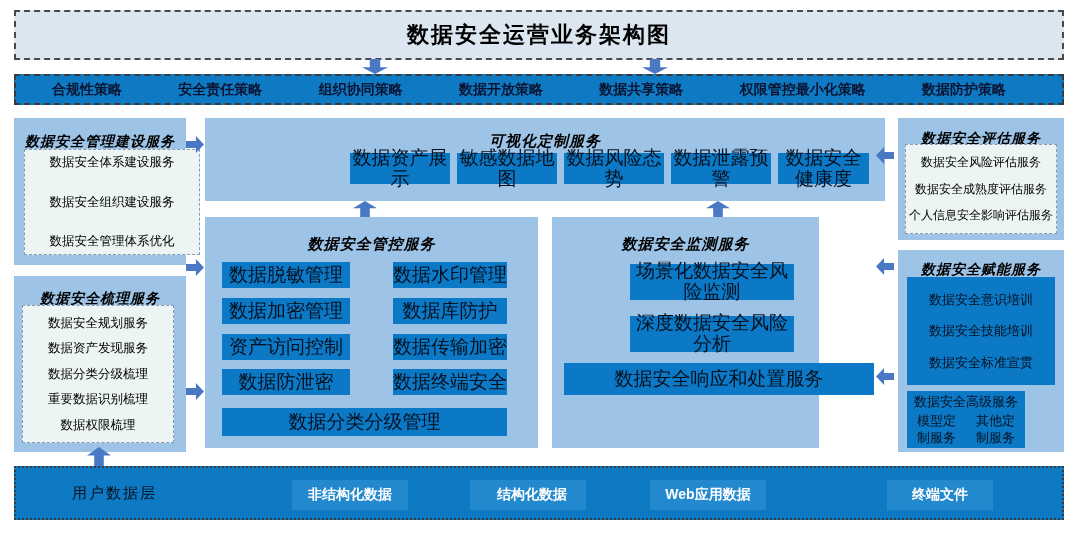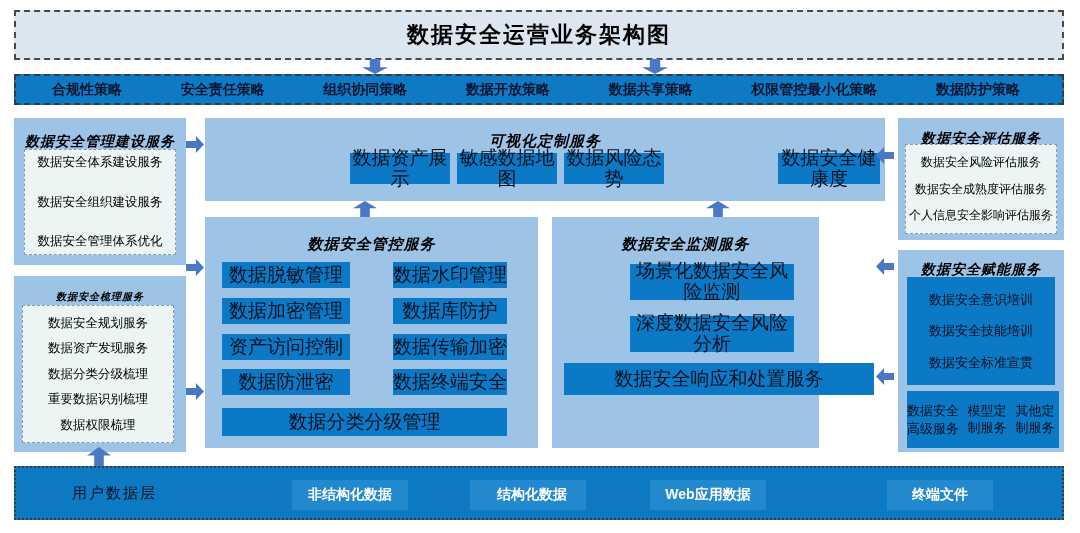--- a/index.html
+++ b/index.html
@@ -9,21 +9,21 @@
   
   .titlebox{position:absolute;left:14px;top:10px;width:1050px;height:50px;
             box-sizing:border-box;background:#dce6f1;border:2px dashed #4a4a4a;
             display:flex;align-items:center;justify-content:center;
             font:bold 22px "Liberation Serif",serif;letter-spacing:2px;}
 
   
   .bluebar{position:absolute;box-sizing:border-box;background:#0e7ac4;}
   .policybar{left:14px;top:74px;width:1050px;height:31px;border:2px dashed #3a3a3a;
              display:flex;align-items:center;justify-content:space-between;
-             padding:0 42px 0 36px;font-weight:bold;font-size:14px;color:#0b1430;}
+             padding:0 56px 0 36px;font-weight:bold;font-size:14px;color:#0b1430;}
   .bottombar{left:14px;top:466px;width:1050px;height:54px;border:2px dotted #3a3a3a;}
   .bottombar .lbl{position:absolute;left:56px;top:0;height:100%;display:flex;
                   align-items:center;font-size:15px;color:#06101f;letter-spacing:2px;}
   .bbtn{position:absolute;top:12px;height:30px;background:#2289cf;color:#fff;
         font-weight:bold;font-size:14px;display:flex;align-items:center;justify-content:center;}
 
   
   .container{position:absolute;background:#9dc3e6;box-sizing:border-box;}
   .sec-title{position:absolute;left:0;width:100%;text-align:center;
              font:bold italic 15px "Liberation Serif",serif;letter-spacing:1px;margin-top:8px;}
@@ -67,48 +67,49 @@
     <span>安全责任策略</span>
     <span>组织协同策略</span>
     <span>数据开放策略</span>
     <span>数据共享策略</span>
     <span>权限管控最小化策略</span>
     <span>数据防护策略</span>
   </div>
 
   <div class="container" style="left:14px;top:118px;width:172px;height:147px;">
     <div class="sec-title" style="top:7px;font-size:14px;">数据安全管理建设服务</div>
-    <div class="panel" style="left:10px;top:31px;width:152px;height:106px;font-size:12.5px;gap:18px;">
+    <div class="panel" style="left:10px;top:31px;width:176px;height:106px;font-size:12.5px;gap:18px;">
       <div>数据安全体系建设服务</div>
       <div>数据安全组织建设服务</div>
       <div>数据安全管理体系优化</div>
     </div>
   </div>
 
   <div class="container" style="left:14px;top:276px;width:172px;height:176px;">
-    <div class="sec-title" style="top:6px;font-size:10px;">数据安全梳理服务</div>
+    <div class="sec-title" style="top:6px;font-size:14px;">数据安全梳理服务</div>
     <div class="panel" style="left:8px;top:29px;width:152px;height:138px;font-size:12.5px;">
       <div>数据安全规划服务</div>
       <div>数据资产发现服务</div>
       <div>数据分类分级梳理</div>
       <div>重要数据识别梳理</div>
       <div>数据权限梳理</div>
     </div>
   </div>
 
   <div class="arrow right" style="left:186px;top:136px;width:18px;height:17px;"></div>
   <div class="arrow right" style="left:186px;top:259px;width:18px;height:17px;"></div>
   <div class="arrow right" style="left:186px;top:383px;width:18px;height:17px;"></div>
 
   <div class="container" style="left:205px;top:118px;width:680px;height:83px;">
     <div class="sec-title" style="top:6px;">可视化定制服务</div>
     <div class="chip" style="left:145px;top:35px;width:100px;height:31px;">数据资产展示</div>
     <div class="chip" style="left:252px;top:35px;width:100px;height:31px;">敏感数据地图</div>
     <div class="chip" style="left:359px;top:35px;width:100px;height:31px;">数据风险态势</div>
-    <div class="chip" style="left:573px;top:35px;width:102px;height:31px;">数据安全健康度</div>
+    <div class="chip" style="left:466px;top:35px;width:100px;height:31px;">数据泄露预警</div>
+    <div class="chip" style="left:573px;top:35px;width:91px;height:31px;">数据安全健康度</div>
   </div>
 
   <div class="arrow up" style="left:353px;top:201px;width:24px;height:16px;"></div>
   <div class="arrow up" style="left:706px;top:201px;width:24px;height:16px;"></div>
 
   <div class="container" style="left:205px;top:217px;width:333px;height:231px;">
     <div class="sec-title" style="top:10px;">数据安全管控服务</div>
     <div class="chip" style="left:17px;top:45px;width:128px;height:26px;">数据脱敏管理</div>
     <div class="chip" style="left:17px;top:81px;width:128px;height:26px;">数据加密管理</div>
     <div class="chip" style="left:17px;top:117px;width:128px;height:26px;">资产访问控制</div>
@@ -140,21 +141,21 @@
     </div>
   </div>
 
   <div class="container" style="left:898px;top:250px;width:166px;height:202px;">
     <div class="sec-title" style="top:3px;font-size:14px;">数据安全赋能服务</div>
     <div class="darkblock" style="left:9px;top:27px;width:148px;height:108px;display:flex;flex-direction:column;justify-content:space-evenly;align-items:center;font-size:13px;">
       <div>数据安全意识培训</div>
       <div>数据安全技能培训</div>
       <div>数据安全标准宣贯</div>
     </div>
-    <div class="darkblock" style="left:9px;top:141px;width:152px;height:57px;display:flex;flex-direction:row;justify-content:space-evenly;align-items:center;font-size:13px;">
+    <div class="darkblock" style="left:9px;top:141px;width:118px;height:57px;display:flex;flex-direction:column;justify-content:space-evenly;align-items:center;font-size:13px;">
       <div>数据安全高级服务</div>
       <div class="mini">
         <span>模型定制服务</span>
         <span>其他定制服务</span>
       </div>
     </div>
   </div>
 
   <div class="arrow up" style="left:87px;top:447px;width:24px;height:19px;"></div>
 

